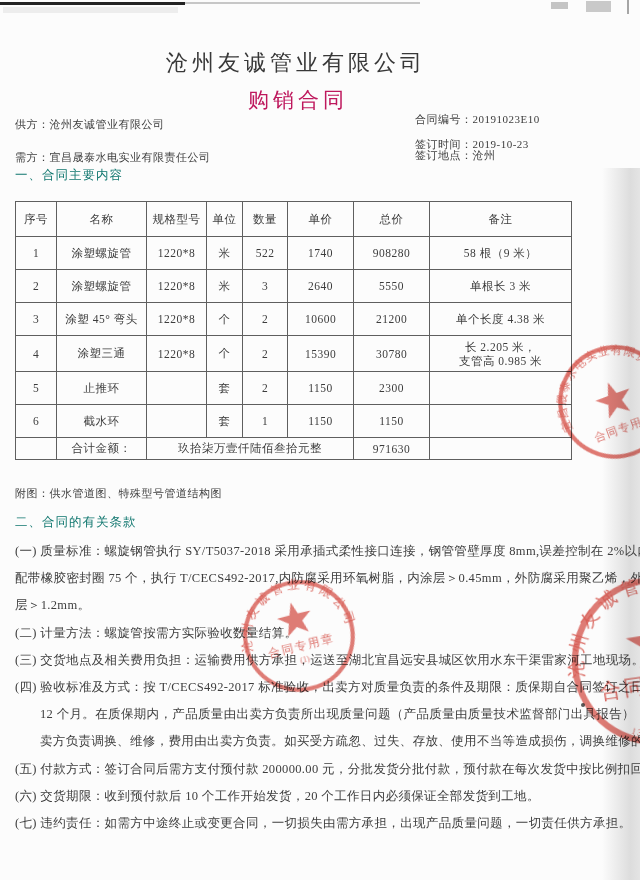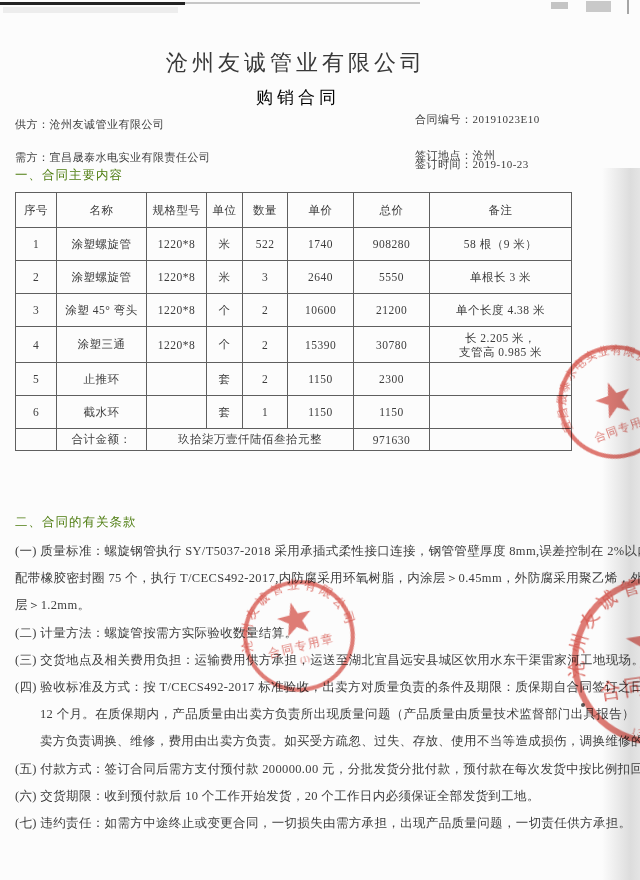--- a/index.html
+++ b/index.html
@@ -4,25 +4,25 @@
 <style>
   html,body{margin:0;padding:0;background:#e8e8e8;}
   .page{
     position:relative;width:640px;height:880px;margin:0 auto;
     background:#fcfcfc;overflow:hidden;
     font-family:"Liberation Serif","DejaVu Serif",serif;
     color:#3c3c3c;
   }
   .abs{position:absolute;}
   .title{left:0;top:48px;width:592px;text-align:center;font-size:22px;letter-spacing:4px;color:#383838;}
-  .subtitle{left:0;top:86px;width:596px;text-align:center;font-size:17px;letter-spacing:4px;color:#000000;}
+  .subtitle{left:0;top:86px;width:596px;text-align:center;font-size:21px;letter-spacing:4px;color:#be185d;}
   .infoline{font-size:11px;letter-spacing:0.5px;white-space:nowrap;}
-  .sec-heading{font-size:12.5px;letter-spacing:1px;white-space:nowrap;color:#4d7c0f;}
+  .sec-heading{font-size:12.5px;letter-spacing:1px;white-space:nowrap;color:#0f766e;}
   table.items{
-    position:absolute;left:15px;top:192px;width:556px;
+    position:absolute;left:15px;top:201px;width:556px;
     border-collapse:collapse;table-layout:fixed;
   }
   table.items th,table.items td{
     border:1px solid #5f5f5f;font-weight:normal;text-align:center;
     font-size:11.5px;color:#3c3c3c;padding:0 2px;letter-spacing:0.5px;
     overflow:hidden;
   }
   td.remark{white-space:pre-line;line-height:14px;}
   td.note-cell{text-align:left;padding-left:6px;letter-spacing:0.3px;white-space:nowrap;}
   td.words-cell{letter-spacing:2px;}
@@ -67,21 +67,21 @@
   </div>
   <div class="abs infoline" style="left:15px;top:150px;">
     <span>需方：</span><span>宜昌晟泰水电实业有限责任公司</span>
   </div>
   <div class="abs infoline" style="left:415px;top:112px;">
     <span>合同编号：</span><span>20191023E10</span>
   </div>
   <div class="abs infoline" style="left:415px;top:148px;">
     <span>签订地点：</span><span>沧州</span>
   </div>
-  <div class="abs infoline" style="left:415px;top:157px;">
+  <div class="abs infoline" style="left:415px;top:137px;">
     <span>签订时间：</span><span>2019-10-23</span>
   </div>
 
   <div class="abs sec-heading" style="left:15px;top:167px;">一、合同主要内容</div>
 
   <table class="items">
     <colgroup>
       <col style="width:41px">
         <col style="width:90px">
         <col style="width:60px">
@@ -166,20 +166,21 @@
     <tr style="height:22px">
       <td></td>
       <td>合计金额：</td>
       <td colspan="4" class="words-cell">玖拾柒万壹仟陆佰叁拾元整</td>
       <td>971630</td>
       <td></td>
     </tr>
   </tbody>
     </table>
 
+  <div class="abs infoline" style="left:15px;top:486px;">附图：供水管道图、特殊型号管道结构图</div>
   <div class="abs sec-heading" style="left:15px;top:514px;">二、合同的有关条款</div>
 
   <div class="abs clauses">
     <p>(一) 质量标准：螺旋钢管执行 SY/T5037-2018 采用承插式柔性接口连接，钢管管壁厚度 8mm,误差控制在 2%以内，</p>
     <p>配带橡胶密封圈 75 个，执行 T/CECS492-2017,内防腐采用环氧树脂，内涂层＞0.45mm，外防腐采用聚乙烯，外涂</p>
     <p>层＞1.2mm。</p>
     <p>(二) 计量方法：螺旋管按需方实际验收数量结算。</p>
     <p>(三) 交货地点及相关费用负担：运输费用供方承担，运送至湖北宜昌远安县城区饮用水东干渠雷家河工地现场。</p>
     <p>(四) 验收标准及方式：按 T/CECS492-2017 标准验收，出卖方对质量负责的条件及期限：质保期自合同签订之日起</p>
     <p class="ind">12 个月。在质保期内，产品质量由出卖方负责所出现质量问题（产品质量由质量技术监督部门出具报告），出</p>

